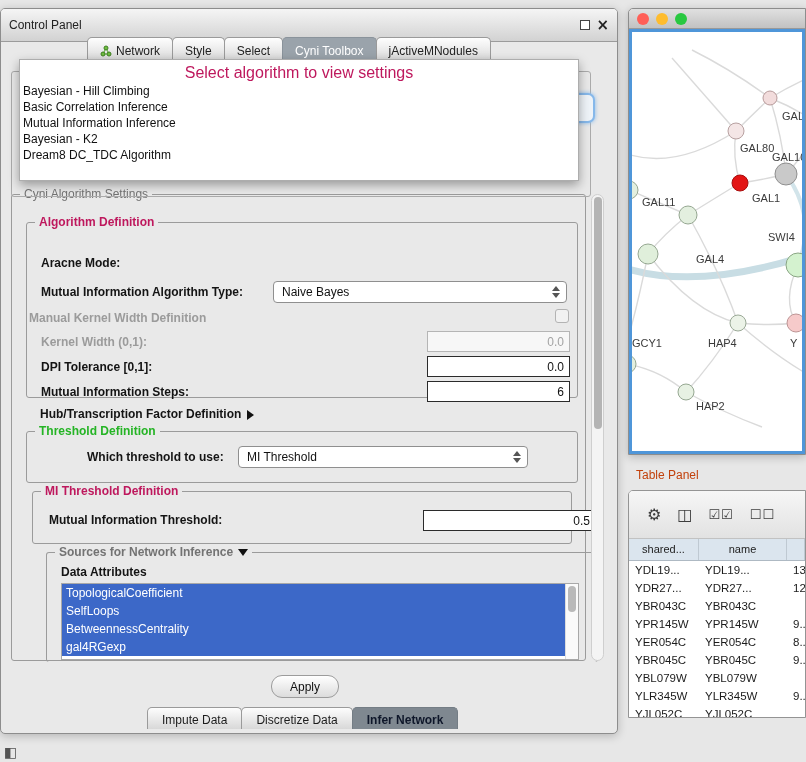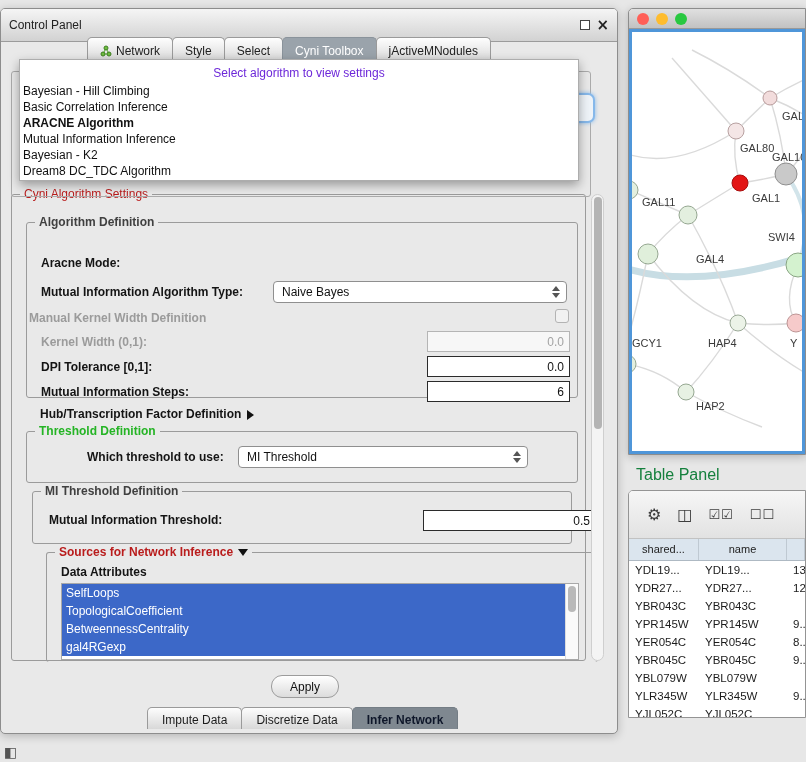--- a/index.html
+++ b/index.html
@@ -16,34 +16,34 @@
 .close-ic{font-weight:bold;font-size:15px;line-height:12px;color:#222;cursor:default;}
 
 
 .tabbar{position:absolute;top:28px;left:86px;display:flex;align-items:flex-end;height:23px;}
 .tab{height:23px;padding:3px 12px 0 12px;border:1px solid #9a9a9a;border-bottom:none;border-radius:5px 5px 0 0;background:linear-gradient(#fefefe,#dadada);margin-right:-1px;display:flex;align-items:center;gap:4px;font-size:12px;color:#222;}
 .tab.active{background:#9aa3ab;color:#fff;border-color:#8a939b;}
 .tab .tab-icon{display:inline-flex;}
 
 
 .popup{position:absolute;top:50px;left:18px;width:560px;height:122px;background:#fff;border:1px solid #adadad;box-shadow:0 4px 10px rgba(0,0,0,0.35);z-index:60;padding-top:3px;}
-.popup-ph{height:20px;line-height:20px;text-align:center;color:#6d28d9;font-size:12px;}
+.popup-ph{height:20px;line-height:20px;text-align:center;color:#be185d;font-size:16px;}
 .popup-item{height:16px;line-height:16px;padding-left:3px;font-size:12px;color:#111;}
 .popup-item.selected{font-weight:bold;}
 
 
 .ghost-group{position:absolute;top:62px;left:10px;width:580px;height:126px;border:1px solid #ababab;border-radius:3px;z-index:1;}
 .ghost-btn{position:absolute;top:84px;left:564px;width:30px;height:30px;border:2px solid #86b8ea;border-radius:7px;background:#eef3f8;box-shadow:0 0 4px #86b8ea;z-index:2;}
 
 
 .groupbox{position:absolute;border:1px solid #9b9b9b;border-radius:3px;}
 .g-label{position:absolute;top:-8px;left:8px;background:#e9e9e9;padding:0 4px;font-size:12px;white-space:nowrap;}
-.g-label.blue{color:#404040;font-weight:bold;}
+.g-label.blue{color:#be185d;font-weight:bold;}
 .g-label.green{color:#25b425;font-weight:bold;}
-.g-label.plain{color:#b91c1c;}
+.g-label.plain{color:#737373;}
 .form-label{position:absolute;font-weight:bold;font-size:12px;color:#141414;white-space:nowrap;}
 .form-label.disabled{color:#9b9b9b;}
 
 .combo{position:absolute;background:#fff;border:1px solid #8f8f8f;border-radius:4px;font-size:12px;line-height:20px;padding-left:8px;color:#111;}
 .combo-arrows{position:absolute;right:6px;top:4px;display:flex;flex-direction:column;gap:2px;}
 .combo-arrows .up{width:0;height:0;border-left:4px solid transparent;border-right:4px solid transparent;border-bottom:5px solid #555;}
 .combo-arrows .dn{width:0;height:0;border-left:4px solid transparent;border-right:4px solid transparent;border-top:5px solid #555;}
 
 .field{position:absolute;background:#fff;border:1.5px solid #2b2b2b;font-size:12px;text-align:right;padding-right:5px;color:#111;font-family:"Liberation Sans",sans-serif;}
 .field.disabled{border:1px solid #b5b5b5;background:#f7f7f7;color:#a3a3a3;}
@@ -70,21 +70,21 @@
 
 
 #network-window{left:628px;top:8px;width:178px;height:447px;overflow:hidden;border-radius:5px 0 0 0;}
 .nw-titlebar{position:absolute;top:0;left:0;right:0;height:20px;background:linear-gradient(#e0e0e0,#c2c2c2);border-bottom:1px solid #999;display:flex;align-items:center;padding-left:8px;gap:7px;border-radius:4px 0 0 0;}
 .tl{width:12px;height:12px;border-radius:50%;}
 .nw-canvas{position:absolute;top:20px;left:0;right:0;bottom:0;border:3px solid #4f96d9;background:#fff;overflow:hidden;}
 .nw-canvas svg text{font-size:11px;fill:#3a3a3a;font-family:"Liberation Sans",sans-serif;}
 
 
 #table-panel{position:absolute;left:628px;top:462px;width:178px;height:256px;overflow:hidden;}
-.tp-title{height:26px;line-height:26px;padding-left:8px;font-size:16px;color:#15803d;}
+.tp-title{height:26px;line-height:26px;padding-left:8px;font-size:12px;color:#c2410c;}
 .tp-window{position:absolute;top:28px;left:0;width:178px;height:228px;background:#efefef;border:1px solid #949494;border-radius:5px 0 0 0;overflow:hidden;}
 .tp-toolbar{height:48px;background:linear-gradient(#f6f6f6,#e2e2e2);border-bottom:1px solid #c2c2c2;display:flex;align-items:center;gap:16px;padding-left:18px;}
 .tp-toolbar .tbi{font-size:16px;color:#3d3d3d;line-height:1;}
 .tp-toolbar .tbi.small{font-size:13px;letter-spacing:1px;}
 .tp-header{display:grid;grid-template-columns:70px 88px 1fr;background:#dbe5ee;border-bottom:1px solid #aeb9c3;height:22px;}
 .tp-header .hc{font-size:11px;line-height:21px;text-align:center;border-right:1px solid #bfc9d2;color:#222;overflow:hidden;white-space:nowrap;}
 .tp-rows{background:#fff;}
 .tp-row{display:grid;grid-template-columns:70px 88px 1fr;height:18px;}
 .tp-row .c{font-size:11.5px;line-height:18px;padding-left:6px;white-space:nowrap;overflow:hidden;color:#1b1b1b;}
 
@@ -131,21 +131,20 @@
     </div>
 
   <div class="ghost-group"></div>
   <div class="ghost-btn"></div>
 
   <div class="popup">
     <div class="popup-ph">Select algorithm to view settings</div>
     <div id="algo-items">
         <div class="popup-item">Bayesian - Hill Climbing</div>
         <div class="popup-item">Basic Correlation Inference</div>
-        <div class="popup-item selected">ARACNE Algorithm</div>
         <div class="popup-item">Mutual Information Inference</div>
         <div class="popup-item">Bayesian - K2</div>
         <div class="popup-item">Dream8 DC_TDC Algorithm</div>
       </div>
   </div>
 
   <div class="groupbox" style="left:10px;top:185px;width:575px;height:467px;">
     <span class="g-label plain">Cyni Algorithm Settings</span>
 
     <div class="groupbox" style="left:14px;top:27px;width:552px;height:176px;">
@@ -195,22 +194,22 @@
       <span class="g-label blue">MI Threshold Definition</span>
       <span class="form-label" style="left:16px;top:21px;">Mutual Information Threshold:</span>
       <input class="field" style="left: 390px; top: 18px; width: 173px; height: 21px;" value="0.5">
     </div>
 
     <div class="groupbox" style="left:14px;top:357px;width:552px;height:110px;border-bottom:none;margin-left:20px;">
       <span class="g-label plain" style="font-weight:bold;"><span>Sources for Network Inference</span><span class="tri-down"></span></span>
       <span class="form-label" style="left:14px;top:12px;">Data Attributes</span>
       <div class="attr-list" style="left:14px;top:30px;width:518px;height:77px;">
         <div id="attr-items">
+            <div class="attr-item selected">TopologicalCoefficient</div>
             <div class="attr-item selected">SelfLoops</div>
-            <div class="attr-item selected">TopologicalCoefficient</div>
             <div class="attr-item selected">BetweennessCentrality</div>
             <div class="attr-item selected">gal4RGexp</div>
           </div>
         <div class="list-scroll">
             <div class="thumb"></div>
           </div>
       </div>
     </div>
   </div>
 

